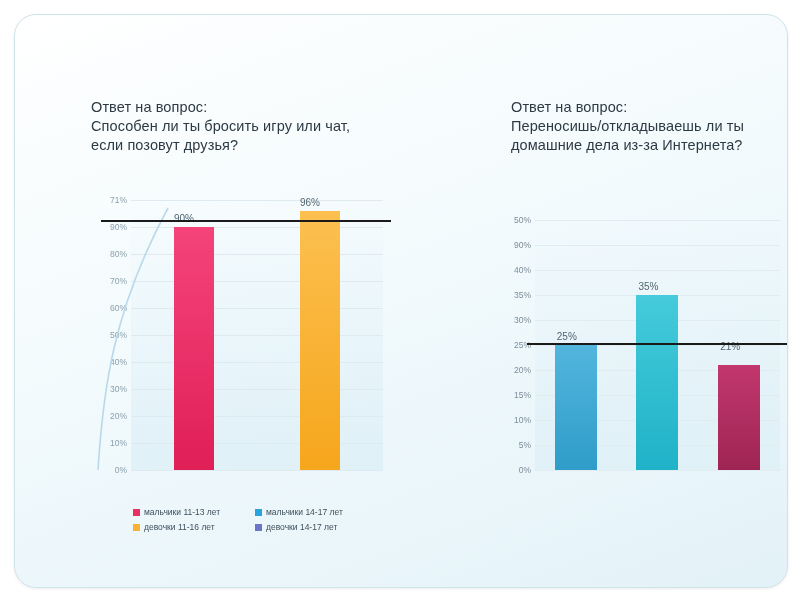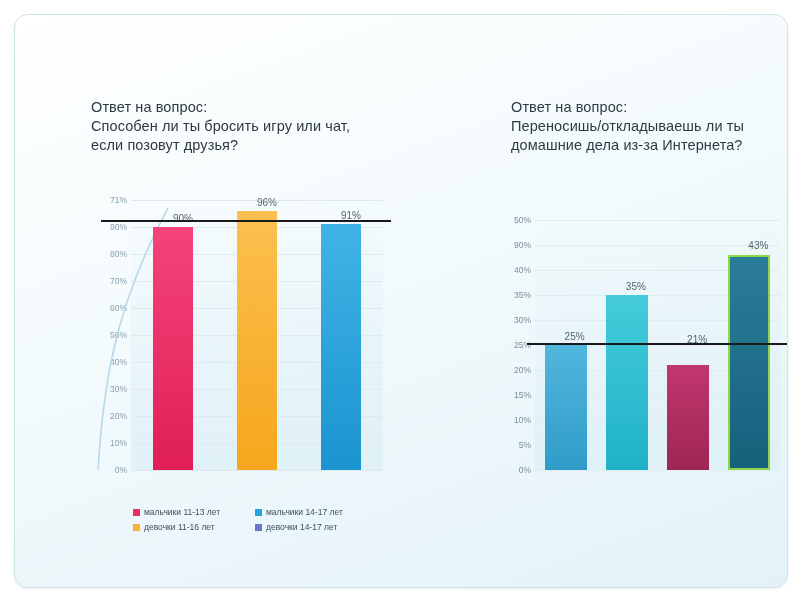--- a/index.html
+++ b/index.html
@@ -14,21 +14,21 @@
     overflow: hidden;
   }
   .slide {
     position: absolute;
     left: 14px;
     top: 14px;
     width: 772px;
     height: 572px;
     background: linear-gradient(160deg, #ffffff 0%, #f4fbfd 40%, #e3f2f8 100%);
     border: 1px solid #cfe3ea;
-    border-radius: 14px;
+    border-radius: 22px;
     box-shadow: 0 1px 3px rgba(0,0,0,0.08);
     overflow: hidden;
   }
   .panel {
     position: absolute;
     top: 0;
     height: 100%;
   }
   .panel-left  { left: 40px;  width: 360px; }
   .panel-right { left: 420px; width: 350px; }
@@ -110,21 +110,21 @@
     left: 30px; right: 0; top: 0; bottom: 0;
     display: flex;
     align-items: flex-end;
     justify-content: space-around;
   }
   .bar-wrap {
     position: relative;
     display: flex;
     flex-direction: column;
     justify-content: flex-end;
-    align-items: flex-start;
+    align-items: flex-end;
     height: 100%;
   }
   .bar {
     width: 100%;
     box-sizing: border-box;
   }
   .bar-label {
     position: absolute;
     width: 60px;
     text-align: center;
@@ -219,24 +219,20 @@
 
       <div class="bars">
         <div class="bar-wrap" style="width:40px">
           <div class="bar-label" style="bottom:90%; margin-bottom:3px;">90%</div>
           <div class="bar" style="height:90%; background:linear-gradient(180deg,#f4447a,#e01f57);"></div>
         </div>
         <div class="bar-wrap" style="width:40px">
           <div class="bar-label" style="bottom:96%; margin-bottom:3px;">96%</div>
           <div class="bar" style="height:96%; background:linear-gradient(180deg,#fcc050,#f6a61c);"></div>
         </div>
-        <div class="bar-wrap" style="width:40px">
-          <div class="bar-label" style="bottom:91%; margin-bottom:3px;">91%</div>
-          <div class="bar" style="height:91%; background:linear-gradient(180deg,#3fb4e6,#1b93cf);"></div>
-        </div>
       </div>
 
       <div class="trendline" style="left:8px; right:-8px; bottom:92%;"></div>
     </div>
 
     <div class="legend legend-left">
       <div class="legend-item">
         <span class="swatch" style="background:#ec2f63"></span>
         <span>мальчики 11-13 лет</span>
       </div>
@@ -292,26 +288,22 @@
       <div class="bars-r">
         <div class="bar-wrap" style="width:42px">
           <div class="bar-label" style="bottom:50%; margin-bottom:3px;">25%</div>
           <div class="bar" style="height:50%; background:linear-gradient(180deg,#52b6dd,#2f9cc9);"></div>
         </div>
         <div class="bar-wrap" style="width:42px">
           <div class="bar-label" style="bottom:70%; margin-bottom:3px;">35%</div>
           <div class="bar" style="height:70%; background:linear-gradient(180deg,#45cbdb,#1fb2c8);"></div>
         </div>
         <div class="bar-wrap" style="width:42px">
-          <div class="bar-label" style="bottom:42%; margin-bottom:20px;">21%</div>
+          <div class="bar-label" style="bottom:42%; margin-bottom:13px;">21%</div>
           <div class="bar" style="height:42%; background:linear-gradient(180deg,#c2376e,#9e2553);"></div>
-        </div>
-        <div class="bar-wrap" style="width:42px">
-          <div class="bar-label" style="bottom:86%; margin-bottom:4px;">43%</div>
-          <div class="bar" style="height:86%; background:linear-gradient(180deg,#2a7d99,#17607c); border:2px solid #8fd64a;"></div>
         </div>
       </div>
 
       <div class="trendline" style="left:22px; right:-12px; bottom:50%;"></div>
     </div>
 
 
   </div>
 
 </div>

